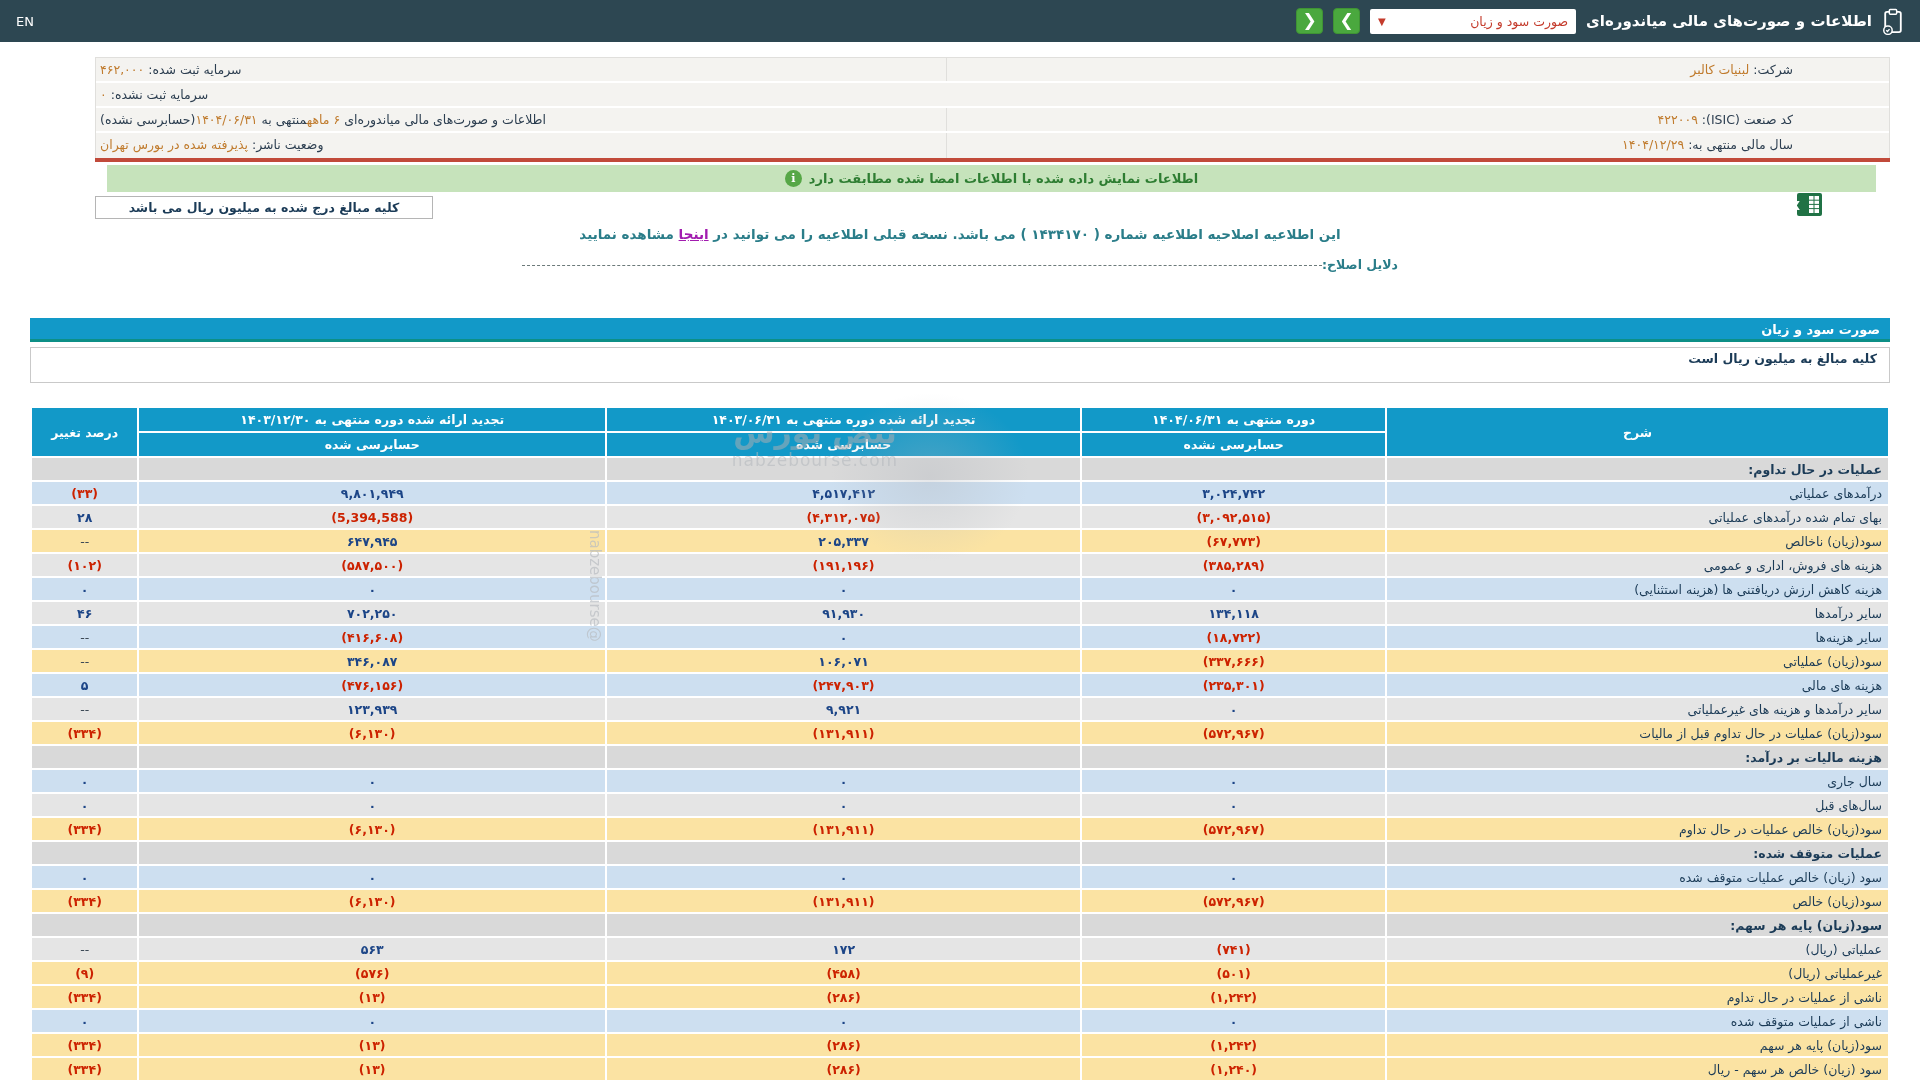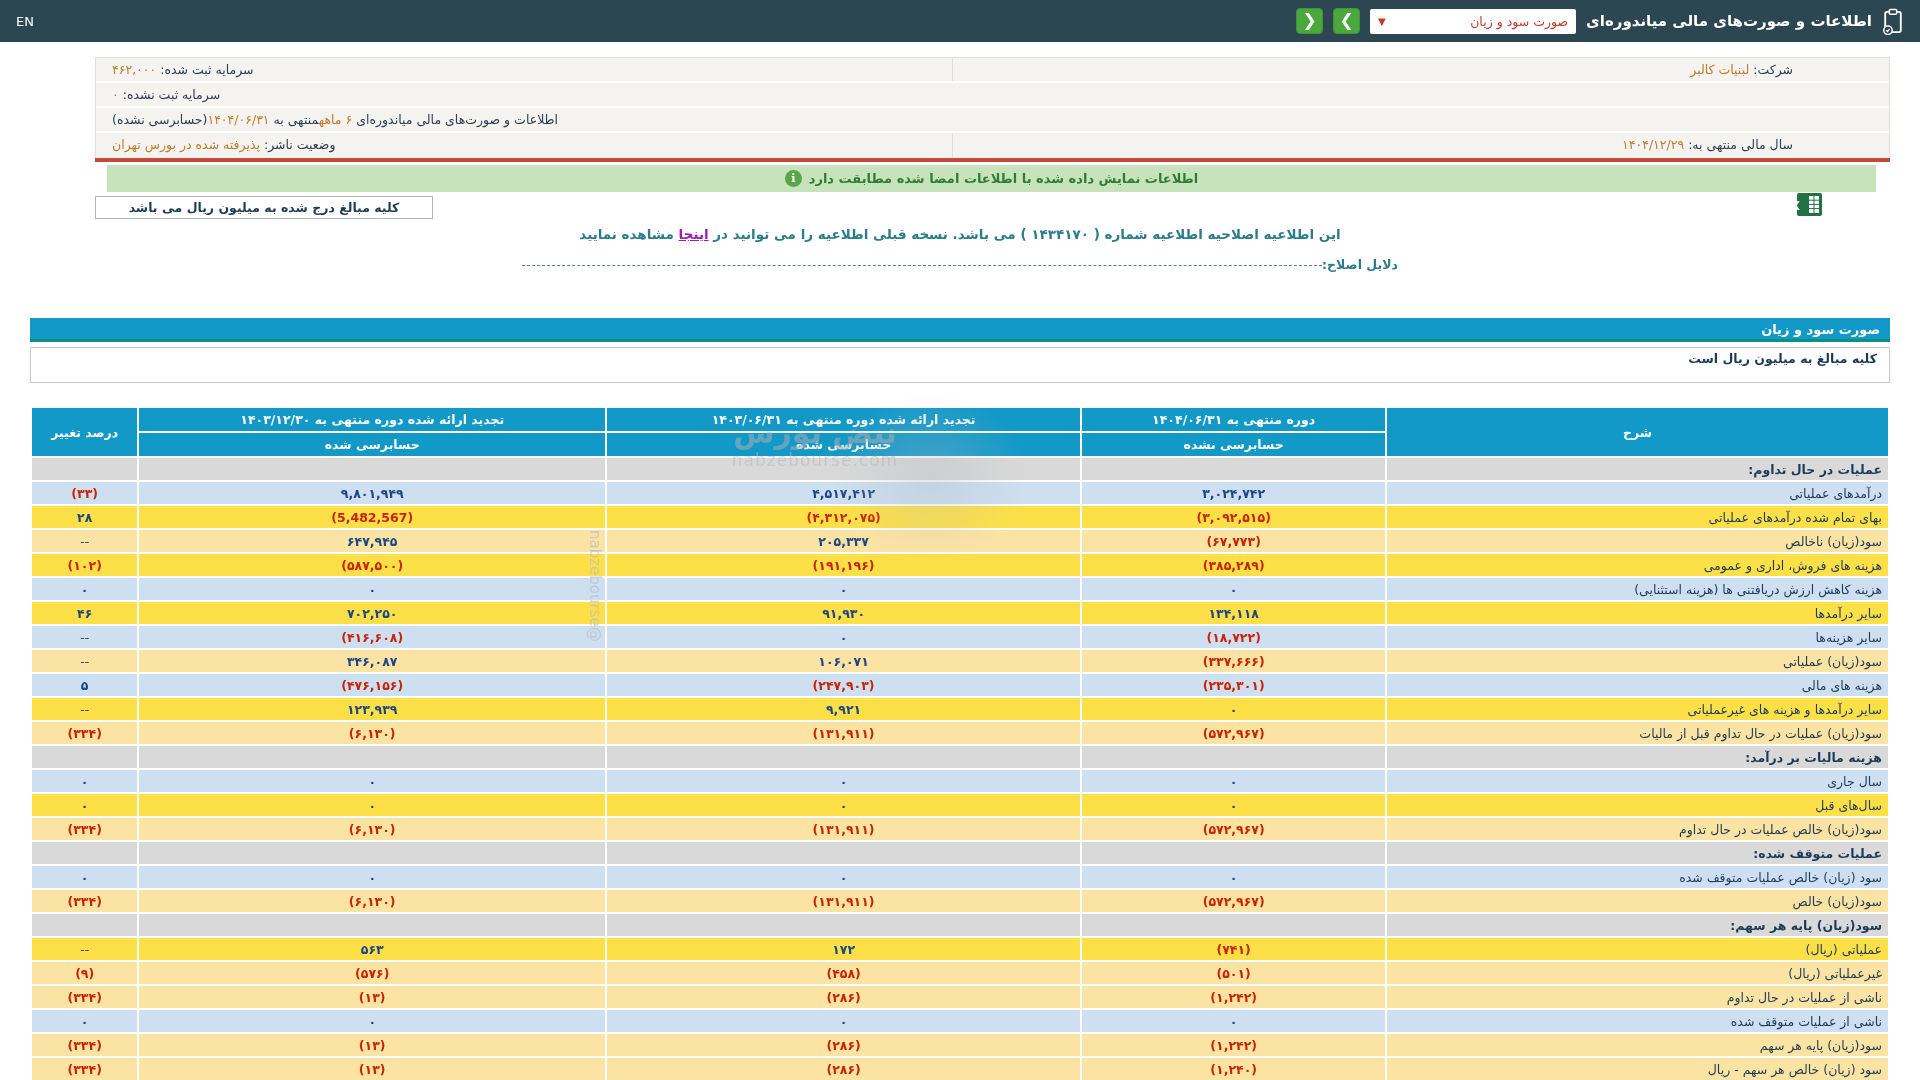--- a/index.html
+++ b/index.html
@@ -23,21 +23,21 @@
     font-weight:bold; cursor:pointer; padding-bottom:2px; }
   .en { margin-right:auto; color:#fff; font-size:13px; cursor:pointer; }
 
   
   .info { position:absolute; top:57px; right:30px; left:95px; border:1px solid #e0dfdc; }
   .info-row { display:flex; height:25px; border-bottom:2px solid #fff; background:#f4f3f0; }
   .info-row:last-child { border-bottom:none; }
   .info-cell { flex:1; font-size:12.5px; color:#2c3e50; line-height:23px; text-align:left;
     white-space:nowrap; overflow:hidden; direction:rtl; }
   .info-cell.rcell { text-align:right; padding-right:96px; border-left:1px solid #e0dfdc; }
-  .info-cell.lcell { text-align:left; padding-left:16px; }
+  .info-cell.lcell { text-align:left; padding-left:4px; }
   .info-cell .orange { color:#c07b2d; }
 
   .redline { position:absolute; top:158px; right:30px; left:95px; height:4px; background:#c14a3a; }
 
   .banner { position:absolute; top:165px; right:44px; left:107px; height:27px; background:#c6e3bb;
     display:flex; align-items:center; justify-content:center; gap:7px;
     color:#2e7d32; font-size:13px; font-weight:bold; }
   .info-i { width:17px; height:17px; border-radius:50%; background:#56a746; color:#fff;
     font-size:11px; line-height:17px; text-align:center; font-weight:bold;
     font-family:"DejaVu Serif", serif; flex:0 0 auto; }
@@ -63,21 +63,21 @@
   .units-row { position:absolute; top:347px; right:30px; left:30px; height:36px; background:#fff;
     border:1px solid #c9c9c9; line-height:22px; text-align:right; padding:0 12px;
     color:#1b3b57; font-weight:bold; font-size:12.5px; }
 
   table.pl { position:absolute; top:406px; right:30px; width:1860px;
     border-collapse:separate; border-spacing:2px; table-layout:fixed; }
   .pl th { background:#1299c8; color:#fff; font-size:12.5px; font-weight:bold;
     height:23px; padding:2px 4px; text-align:center; overflow:hidden; white-space:nowrap; }
   .pl td { height:22px; padding:1px 6px; font-size:12.5px; overflow:hidden; white-space:nowrap; }
   .pl tr.blue td { background:#cddff0; }
-  .pl tr.white td { background:#fde047; }
+  .pl tr.white td { background:#e5e5e5; }
   .pl tr.yellow td { background:#fbe3a3; }
   .pl tr.section td { background:#d9d9d9; }
   .pl td.lbl { text-align:right; color:#1b3b57; }
   .pl tr.section td.lbl { font-weight:bold; }
   .pl td.val { text-align:center; font-weight:bold; }
   .pl td.val.pos { color:#1c4587; }
   .pl td.val.neg { color:#cc2200; }
   .pl td.val.dash { color:#3d4a56; font-weight:normal; }
 
   
@@ -115,20 +115,21 @@
 
 <div class="info">
   <div class="info-row">
     <div class="info-cell rcell"><span>شرکت: </span><span class="orange">لبنیات کالبر</span></div>
     <div class="info-cell lcell"><span>سرمایه ثبت شده: </span><span class="orange">۴۶۲,۰۰۰</span></div>
   </div>
   <div class="info-row">
     <div class="info-cell lcell"><span>سرمایه ثبت نشده: </span><span class="orange">۰</span></div>
   </div>
   <div class="info-row">
+    <div class="info-cell rcell"><span>کد صنعت (ISIC): </span><span class="orange">۴۲۲۰۰۹</span></div>
     <div class="info-cell lcell"><span>اطلاعات و صورت‌های مالی میاندوره‌ای </span><span class="orange">۶ ماهه</span><span>منتهی به </span><span class="orange">۱۴۰۴/۰۶/۳۱</span><span>(حسابرسی نشده)</span></div>
   </div>
   <div class="info-row">
     <div class="info-cell rcell"><span>سال مالی منتهی به: </span><span class="orange">۱۴۰۴/۱۲/۲۹</span></div>
     <div class="info-cell lcell"><span>وضعیت ناشر: </span><span class="orange">پذیرفته شده در بورس تهران</span></div>
   </div>
 </div>
 
 <div class="redline"></div>
 
@@ -194,21 +195,21 @@
         <td class="lbl">درآمدهای عملیاتی</td>
         <td class="val pos">۳,۰۲۴,۷۴۲</td>
         <td class="val pos">۴,۵۱۷,۴۱۲</td>
         <td class="val pos">۹,۸۰۱,۹۴۹</td>
         <td class="val neg">(۳۳)</td>
       </tr>
       <tr class="white">
         <td class="lbl">بهای تمام شده درآمدهای عملیاتی</td>
         <td class="val neg">(۳,۰۹۲,۵۱۵)</td>
         <td class="val neg">(۴,۳۱۲,۰۷۵)</td>
-        <td class="val neg">(5,482,567)</td>
+        <td class="val neg">(5,394,588)</td>
         <td class="val pos">۲۸</td>
       </tr>
       <tr class="yellow">
         <td class="lbl">سود(زیان) ناخالص</td>
         <td class="val neg">(۶۷,۷۷۳)</td>
         <td class="val pos">۲۰۵,۳۳۷</td>
         <td class="val pos">۶۴۷,۹۴۵</td>
         <td class="val dash">--</td>
       </tr>
       <tr class="white">

